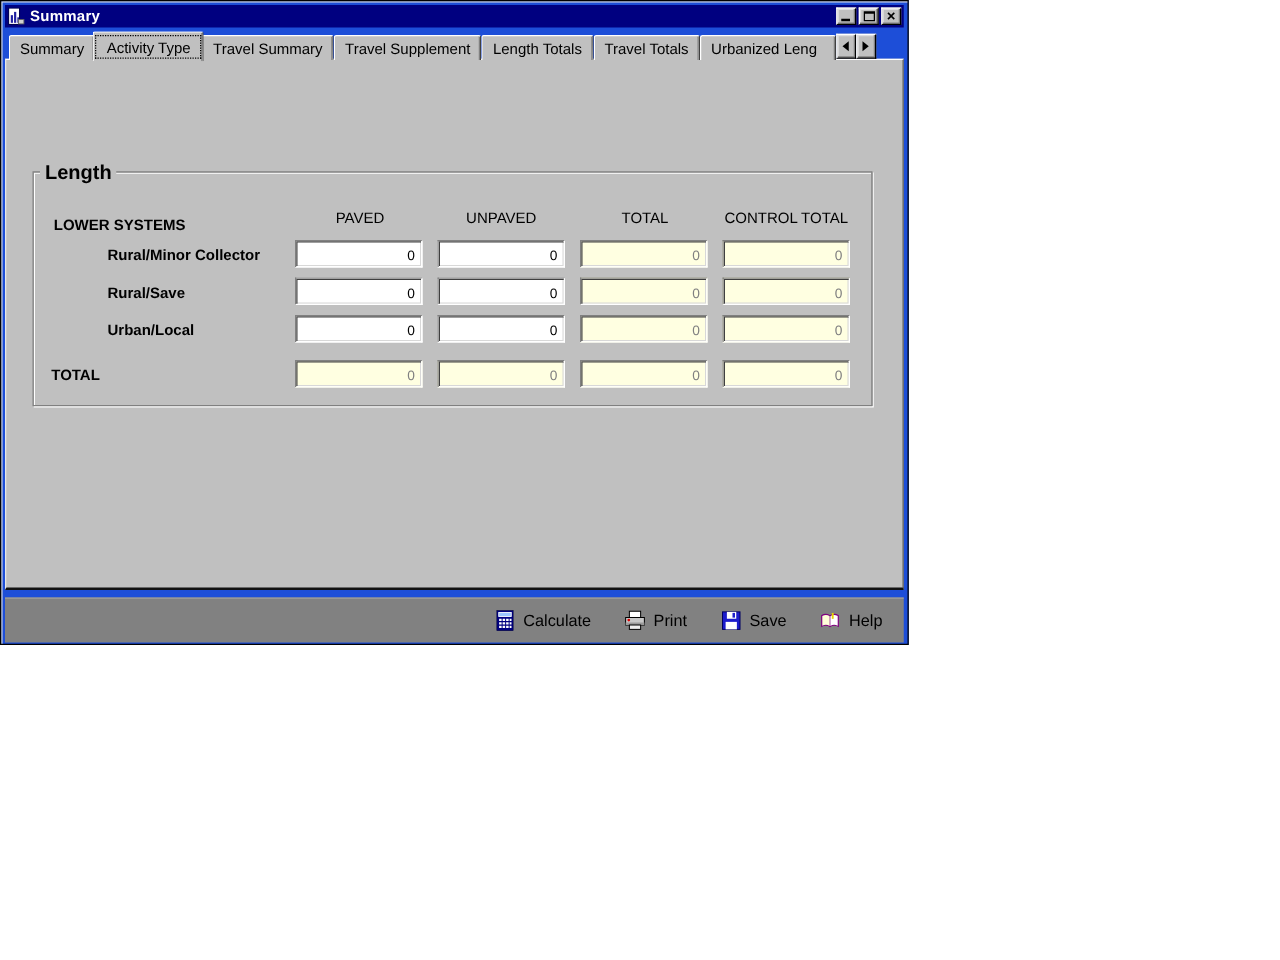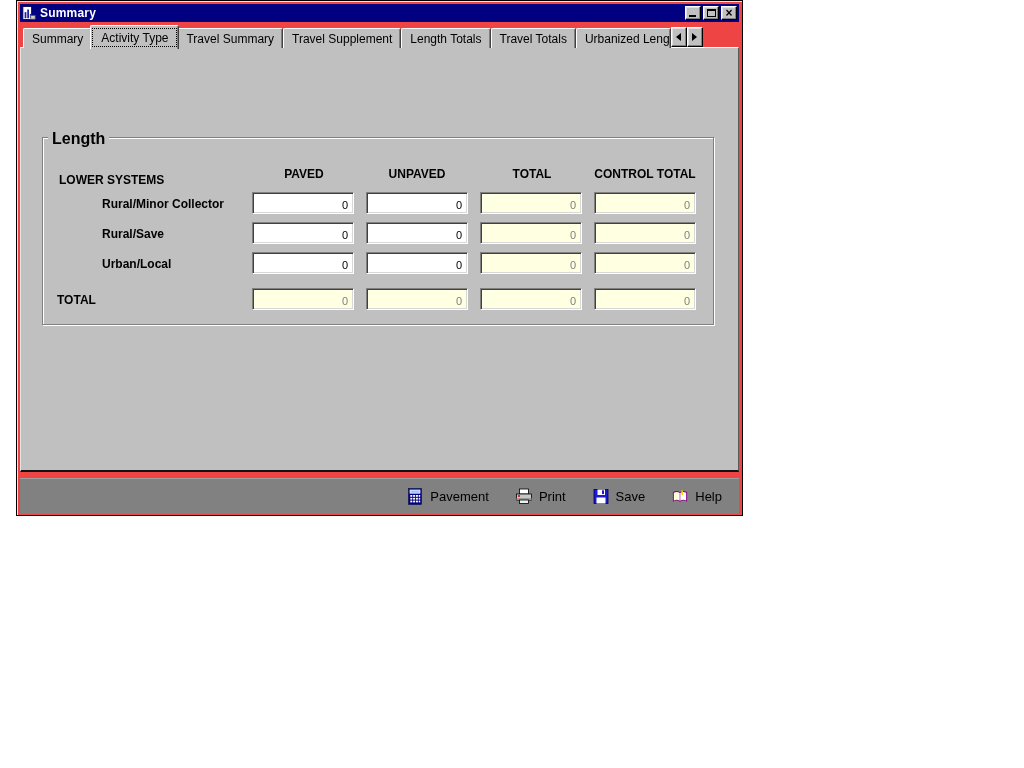--- a/index.html
+++ b/index.html
@@ -1,19 +1,19 @@
 <!DOCTYPE html>
 <html><head>
 <meta charset="utf-8">
 <style>
   * { margin:0; padding:0; box-sizing:border-box; }
   html,body { width:1024px; height:768px; background:#ffffff; font-family:"Liberation Sans", sans-serif; overflow:hidden; }
 
-  .window { position:absolute; left:16px; top:0; width:727px; height:516px;
-            background:#ef4444; border:1px solid #000;
+  .window { position:absolute; left:0; top:0; width:727px; height:516px;
+            background:#1d4ed8; border:1px solid #000;
             box-shadow: inset 1px 1px 0 #e6e6e6; }
 
   
   .titlebar { position:absolute; left:3px; top:3px; right:3px; height:18px;
               background:#000080; display:flex; align-items:center; }
   .app-icon { width:14px; height:14px; margin-left:2px; flex:0 0 auto; }
   .title-text { color:#fff; font-weight:bold; font-size:12px; margin-left:4px; letter-spacing:.2px; }
   .win-buttons { margin-left:auto; display:flex; gap:2px; margin-right:2px; }
   .win-btn { width:16px; height:14px; background:#c0c0c0; border:1px solid;
              border-color:#ffffff #000000 #000000 #ffffff;
@@ -27,42 +27,42 @@
   .tabstrip { position:absolute; left:3px; top:23px; right:3px; height:24px;
               display:flex; align-items:flex-end; padding-left:3px; z-index:3; }
   .tab { height:20px; background:#c0c0c0; border:1px solid;
          border-color:#ffffff #404040 #c0c0c0 #ffffff; border-bottom:none;
          border-radius:2px 2px 0 0; box-shadow: inset -1px 0 0 #808080;
          padding:0 8px; font-size:12px; color:#000; display:flex; align-items:center;
          white-space:nowrap; position:relative; cursor:pointer; }
   .tab.active { height:24px; margin:0 -2px -1px -2px; padding:0 10px; z-index:4; }
   .tab .focus-ring { position:absolute; left:2px; right:2px; top:3px; bottom:3px;
                      outline:1px dotted #000; pointer-events:none; }
-  .tab.clipped { width:95px; overflow:hidden; padding-right:0;margin-top:26px; }
+  .tab.clipped { width:109px; overflow:hidden; padding-right:0;margin-top:26px; }
   .tab-scrollers { display:flex; margin-left:0; margin-bottom:1px; }
   .scroll-btn { width:16px; height:20px; background:#c0c0c0; border:1px solid;
                 border-color:#ffffff #000000 #000000 #ffffff;
                 box-shadow: inset -1px -1px 0 #808080, inset 1px 1px 0 #dfdfdf;
                 display:flex; align-items:center; justify-content:center; cursor:pointer; }
   .tri-left { width:0; height:0; border-top:4px solid transparent; border-bottom:4px solid transparent; border-right:5px solid #000; }
   .tri-right { width:0; height:0; border-top:4px solid transparent; border-bottom:4px solid transparent; border-left:5px solid #000; }
 
   
   .panel { position:absolute; left:3px; top:46px; right:3px; height:425px;
            background:#c0c0c0; border-top:1px solid #ffffff; border-left:1px solid #e6e6e6;
            border-right:1px solid #5a5a5a; border-bottom:2px solid #111; z-index:2; }
 
   
   .groupbox { position:absolute; left:25px; top:136px; width:672px; height:188px;
               border:1px solid #808080; box-shadow: 1px 1px 0 #ffffff, inset 1px 1px 0 #ffffff;
               z-index:4; }
   .group-label { position:absolute; left:31px; top:129px; font-size:16px; font-weight:bold;
                  color:#000; background:#c0c0c0; padding:0 4px; z-index:5; }
   .static { position:absolute; font-size:12px; color:#000; z-index:5; white-space:nowrap;font-weight:bold; }
-  .hdr { position:absolute; top:166px; width:124px; text-align:center; font-size:12px; color:#000; z-index:5;font-weight:bold; }
+  .hdr { position:absolute; top:166px; width:124px; text-align:center; font-size:12px; color:#000; z-index:5; }
 
   .field { position:absolute; width:102px; height:22px; z-index:5;
            border:1px solid; border-color:#808080 #ffffff #ffffff #808080;
            box-shadow: inset 1px 1px 0 #404040, inset -1px -1px 0 #d8d8d8;
            padding:2px 3px 2px 3px; }
   .field input { width:100%; height:100%; border:none; outline:none; background:transparent;
                  font-family:"Liberation Sans", sans-serif; font-size:11px; text-align:right;
                  padding-right:2px; }
   .field.editable { background:#ffffff; }
   .field.editable input { color:#000; }
@@ -188,21 +188,21 @@
           <rect x="3.8" y="9.8" width="2" height="1.8"></rect>
             <rect x="6.6" y="9.8" width="2" height="1.8"></rect>
             <rect x="9.4" y="9.8" width="2" height="1.8"></rect>
             <rect x="12.2" y="9.8" width="1.5" height="1.8"></rect>
           <rect x="3.8" y="12.6" width="2" height="1.8"></rect>
             <rect x="6.6" y="12.6" width="2" height="1.8"></rect>
             <rect x="9.4" y="12.6" width="2" height="1.8"></rect>
             <rect x="12.2" y="12.6" width="1.5" height="1.8"></rect>
         </g>
       </svg>
-      <span class="tbtn-label">Pavement</span>
+      <span class="tbtn-label">Calculate</span>
     </div>
 
     <div class="tbtn">
       <svg class="ticon" viewBox="0 0 18 17">
         <rect x="4.5" y="1" width="9" height="5" fill="#ffffff" stroke="#000000" stroke-width="0.8"></rect>
         <rect x="1.5" y="6" width="15" height="6" fill="#c8c8c8" stroke="#000000" stroke-width="0.8"></rect>
         <rect x="1.5" y="10" width="15" height="2" fill="#9a9a9a"></rect>
         <circle cx="4" cy="8" r="1.1" fill="#dd0000"></circle>
         <rect x="4.5" y="12" width="9" height="3.5" fill="#efefef" stroke="#000000" stroke-width="0.8"></rect>
       </svg>

